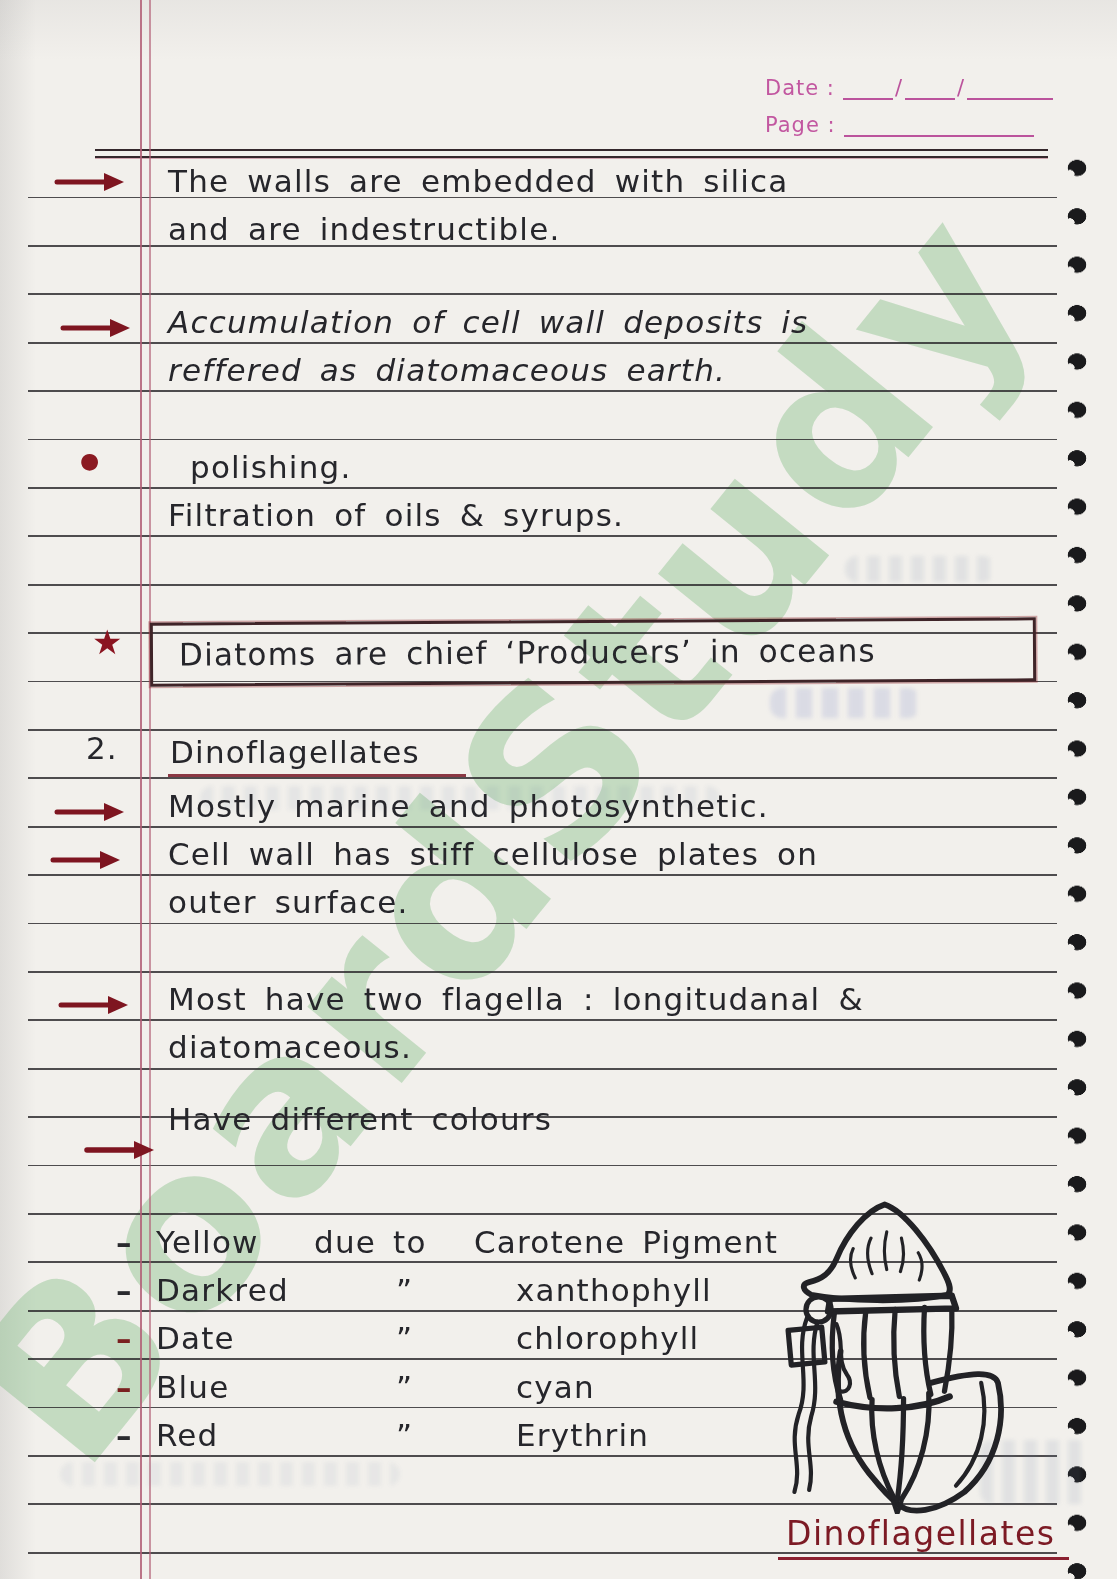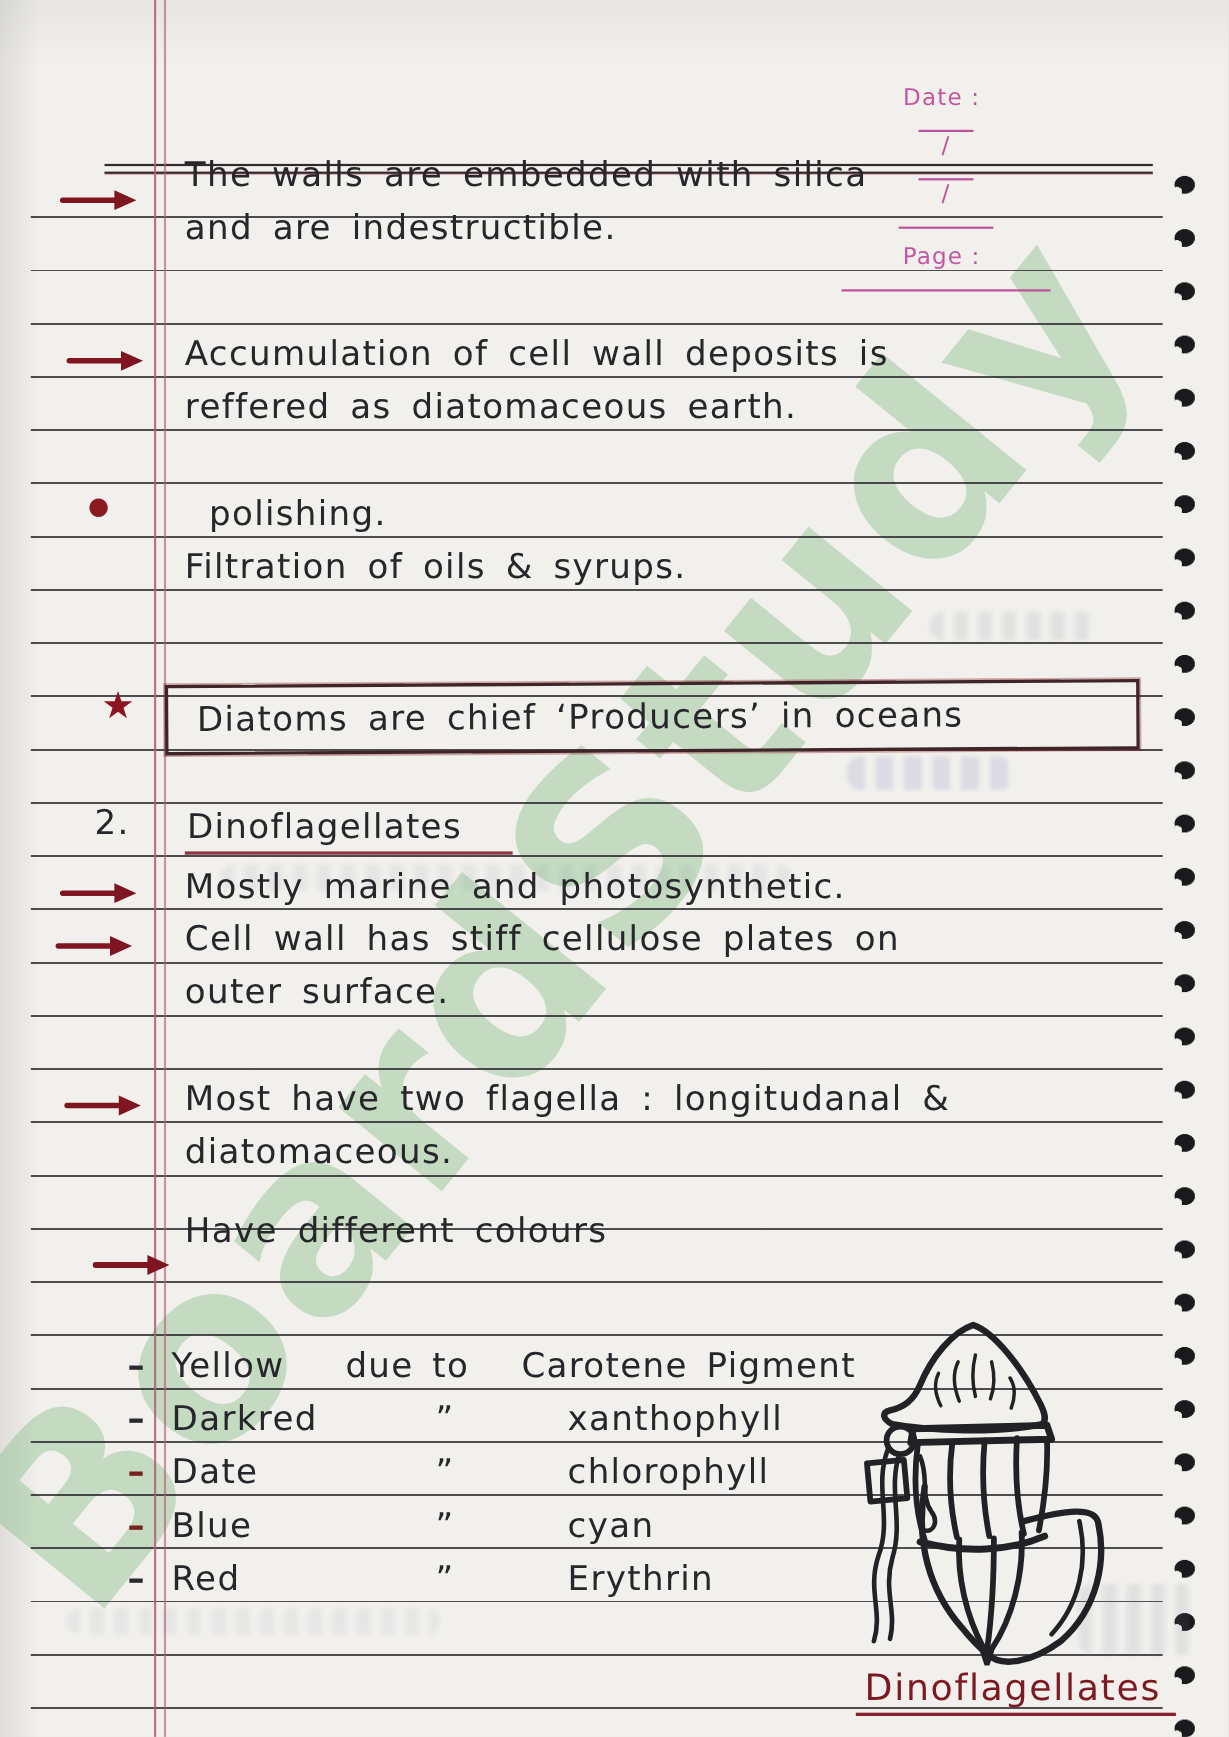--- a/index.html
+++ b/index.html
@@ -53,21 +53,21 @@
   .watermark-svg text{
     font-family:"DejaVu Sans", sans-serif;
     font-weight:700;
     font-size:222px;
     letter-spacing:6px;
     fill:rgba(128,188,130,0.40);
   }
 
   
   .print-head{position:absolute;left:765px;top:76px;color:#c257a0;font-size:21px;letter-spacing:1px;}
-  .print-row{display:flex;align-items:center;margin-bottom:13px;flex-direction:column;}
+  .print-row{display:flex;align-items:flex-end;margin-bottom:13px;}
   .print-label{margin-right:8px;white-space:nowrap;}
   .blank{display:inline-block;border-bottom:2px solid #bb539c;height:18px;}
   .blank.d1{width:50px;} .blank.d2{width:50px;} .blank.d3{width:86px;}
   .slash{margin:0 2px;color:#bb539c;}
   .blank.pg{width:190px;}
 
   
   .hw{
     position:absolute;left:168px;
     font-size:31px;line-height:48.4px;
@@ -163,32 +163,32 @@
       <span class="blank pg"></span>
     </div>
   </div>
 
   <div class="bullet" style="left:54px;top:170px;">
     <svg class="arrow-svg" width="74" height="24" viewBox="0 0 74 24">
       <path d="M3 12 H52" stroke="#7e1520" stroke-width="5" stroke-linecap="round" fill="none"></path>
       <path d="M50 3 L70 12 L50 21 Z" fill="#7e1520"></path>
     </svg>
   </div>
-  <div class="hw" style="top:135px;">
+  <div class="hw" style="top:157px;">
     <div>The walls are embedded with silica</div>
     <div>and are indestructible.</div>
   </div>
 
   <div class="bullet" style="left:60px;top:316px;">
     <svg class="arrow-svg" width="74" height="24" viewBox="0 0 74 24">
       <path d="M3 12 H52" stroke="#7e1520" stroke-width="5" stroke-linecap="round" fill="none"></path>
       <path d="M50 3 L70 12 L50 21 Z" fill="#7e1520"></path>
     </svg>
   </div>
-  <div class="hw" style="top:298px;">
+  <div class="hw" style="top:298px;font-style:italic;">
     <div>Accumulation of cell wall deposits is</div>
     <div>reffered as diatomaceous earth.</div>
   </div>
 
   <div class="bullet dot-bullet" style="left:80px;top:448px;">●</div>
   <div class="hw" style="top:443px;">
     <div style="padding-left:22px;">polishing.</div>
     <div>Filtration of oils &amp; syrups.</div>
   </div>
 

